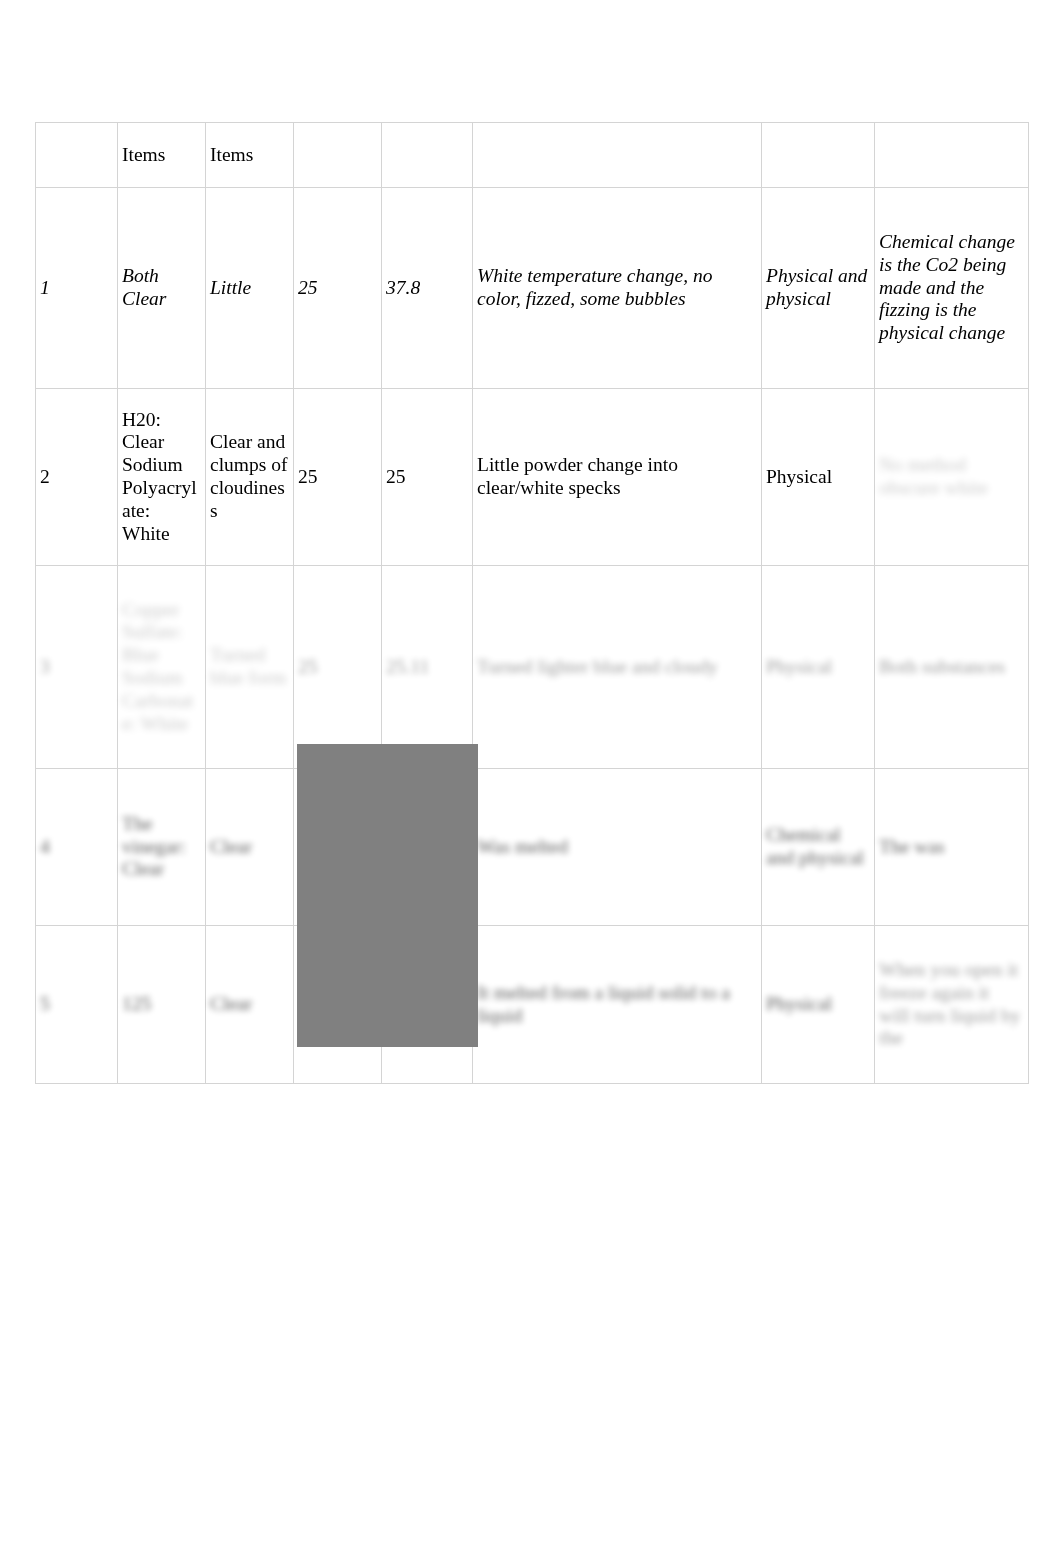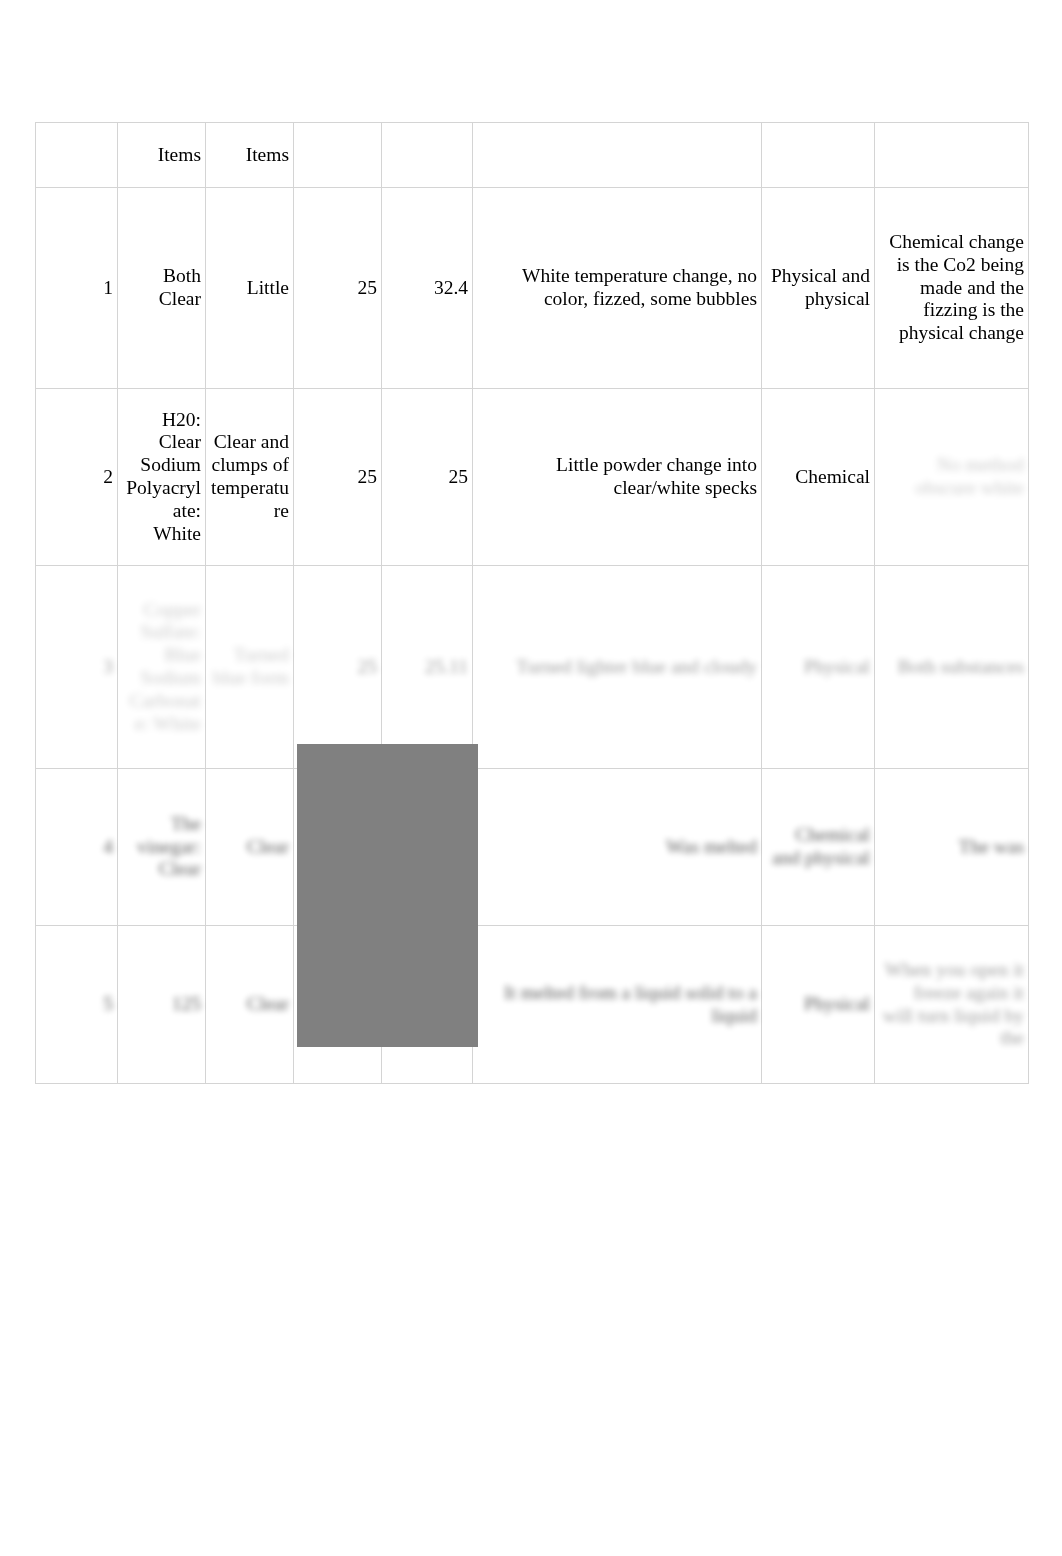--- a/index.html
+++ b/index.html
@@ -34,41 +34,41 @@
   table.data-table {
     border-collapse: collapse;
     table-layout: fixed;
     width: 993px;
     background: #ffffff;
   }
 
   table.data-table td {
     border: 1px solid #d4d4d4;
     vertical-align: middle;
-    text-align: right;
+    text-align: left;
     font-size: 19.5px;
     line-height: 1.17;
     padding: 3px 4px;
     background: #ffffff;
     word-wrap: break-word;
     overflow-wrap: break-word;
   }
 
   
   col.c1 { width: 82px; }
   col.c2 { width: 88px; }
   col.c3 { width: 88px; }
   col.c4 { width: 88px; }
   col.c5 { width: 91px; }
   col.c6 { width: 289px; }
   col.c7 { width: 113px; }
   col.c8 { width: 154px; }
 
   tr.header-row td { height: 58px; }
-  tr.r1 td { height: 194px; }
+  tr.r1 td { height: 194px; font-style: italic; }
   tr.r2 td { height: 170px; }
   tr.r3 td { height: 196px; }
   tr.r4 td { height: 150px; }
   tr.r5 td { height: 151px; }
   .blur-mid {
     filter: blur(3.0px);
     opacity: 0.66;
   }
   .blur-heavy {
     filter: blur(3.4px);
@@ -146,54 +146,54 @@
           <td>
               <span class="cell-text">Both Clear</span>
             </td>
           <td>
               <span class="cell-text">Little</span>
             </td>
           <td>
               <span class="cell-text">25</span>
             </td>
           <td>
-              <span class="cell-text">32.4</span>
+              <span class="cell-text">37.8</span>
             </td>
           <td>
               <span class="cell-text">White temperature change, no color, fizzed, some bubbles</span>
             </td>
           <td>
               <span class="cell-text">Physical and physical</span>
             </td>
           <td>
               <span class="cell-text">Chemical change is the Co2 being made and the fizzing is the physical change</span>
             </td>
         </tr>
 
         <tr class="r2">
           <td>
               <span class="cell-text">2</span>
             </td>
           <td>
               <span class="cell-text">H20: Clear Sodium Polyacrylate: White</span>
             </td>
           <td>
-              <span class="cell-text">Clear and clumps of temperature</span>
+              <span class="cell-text">Clear and clumps of cloudiness</span>
             </td>
           <td>
               <span class="cell-text">25</span>
             </td>
           <td>
               <span class="cell-text">25</span>
             </td>
           <td>
               <span class="cell-text">Little powder change into clear/white specks</span>
             </td>
           <td>
-              <span class="cell-text">Chemical</span>
+              <span class="cell-text">Physical</span>
             </td>
           <td>
               <span class="cell-text blur-faint">No method obscure white</span>
             </td>
         </tr>
 
         <tr class="r3">
           <td>
               <span class="cell-text blur-heavy">3</span>
             </td>

